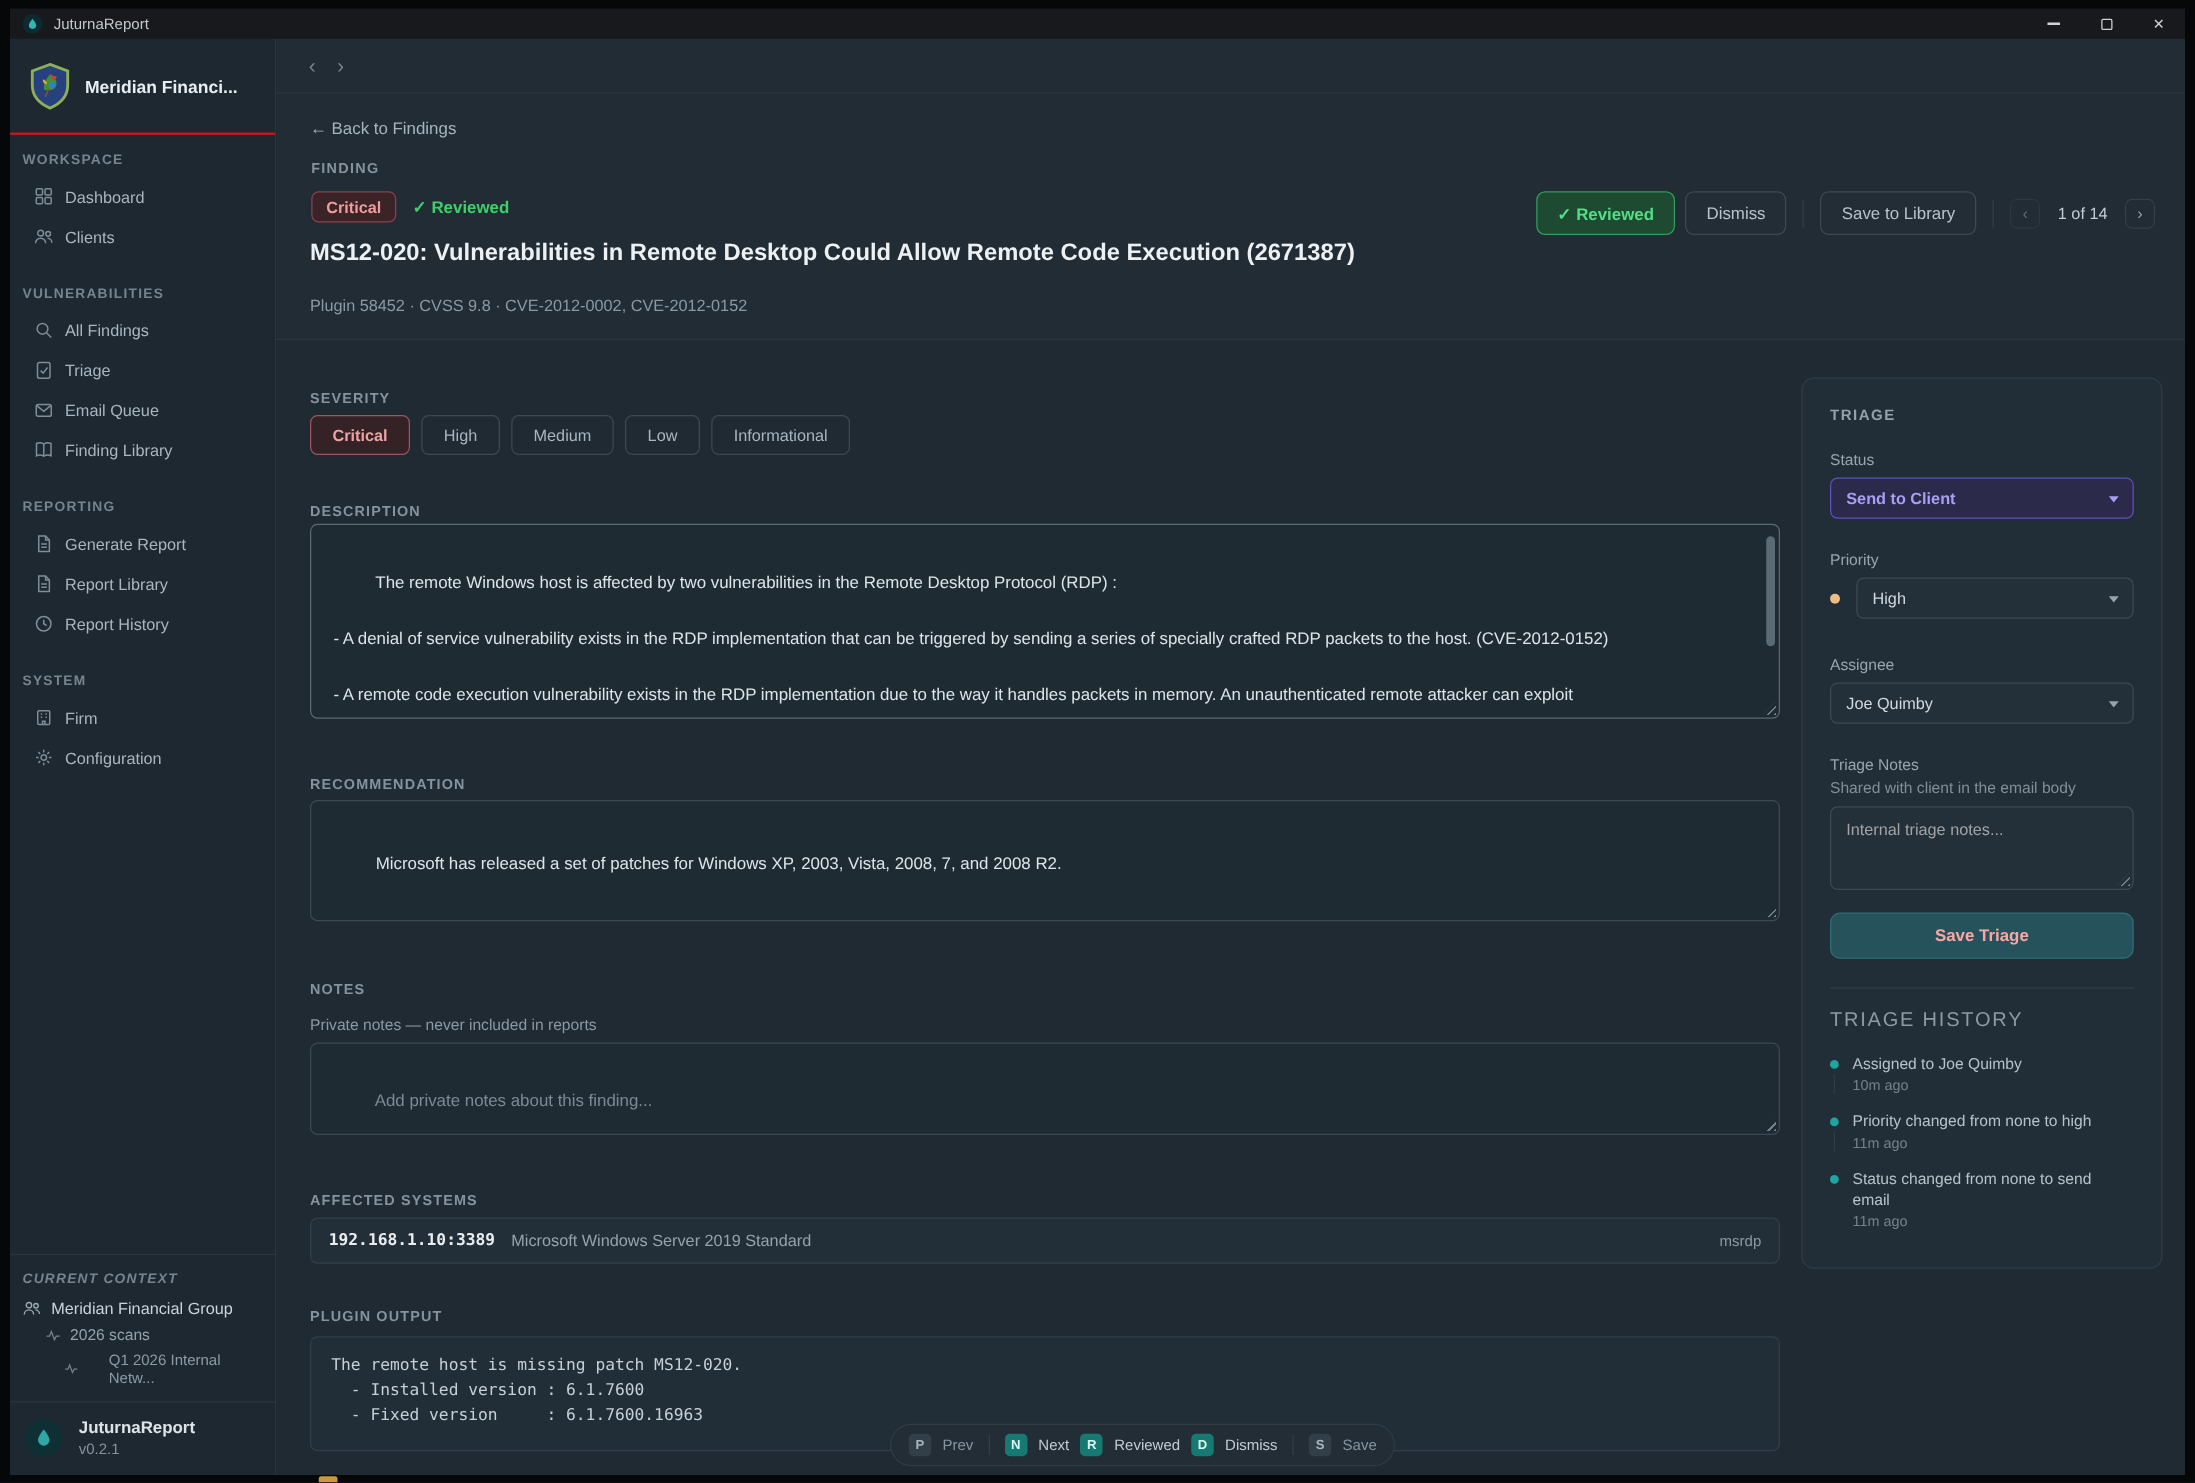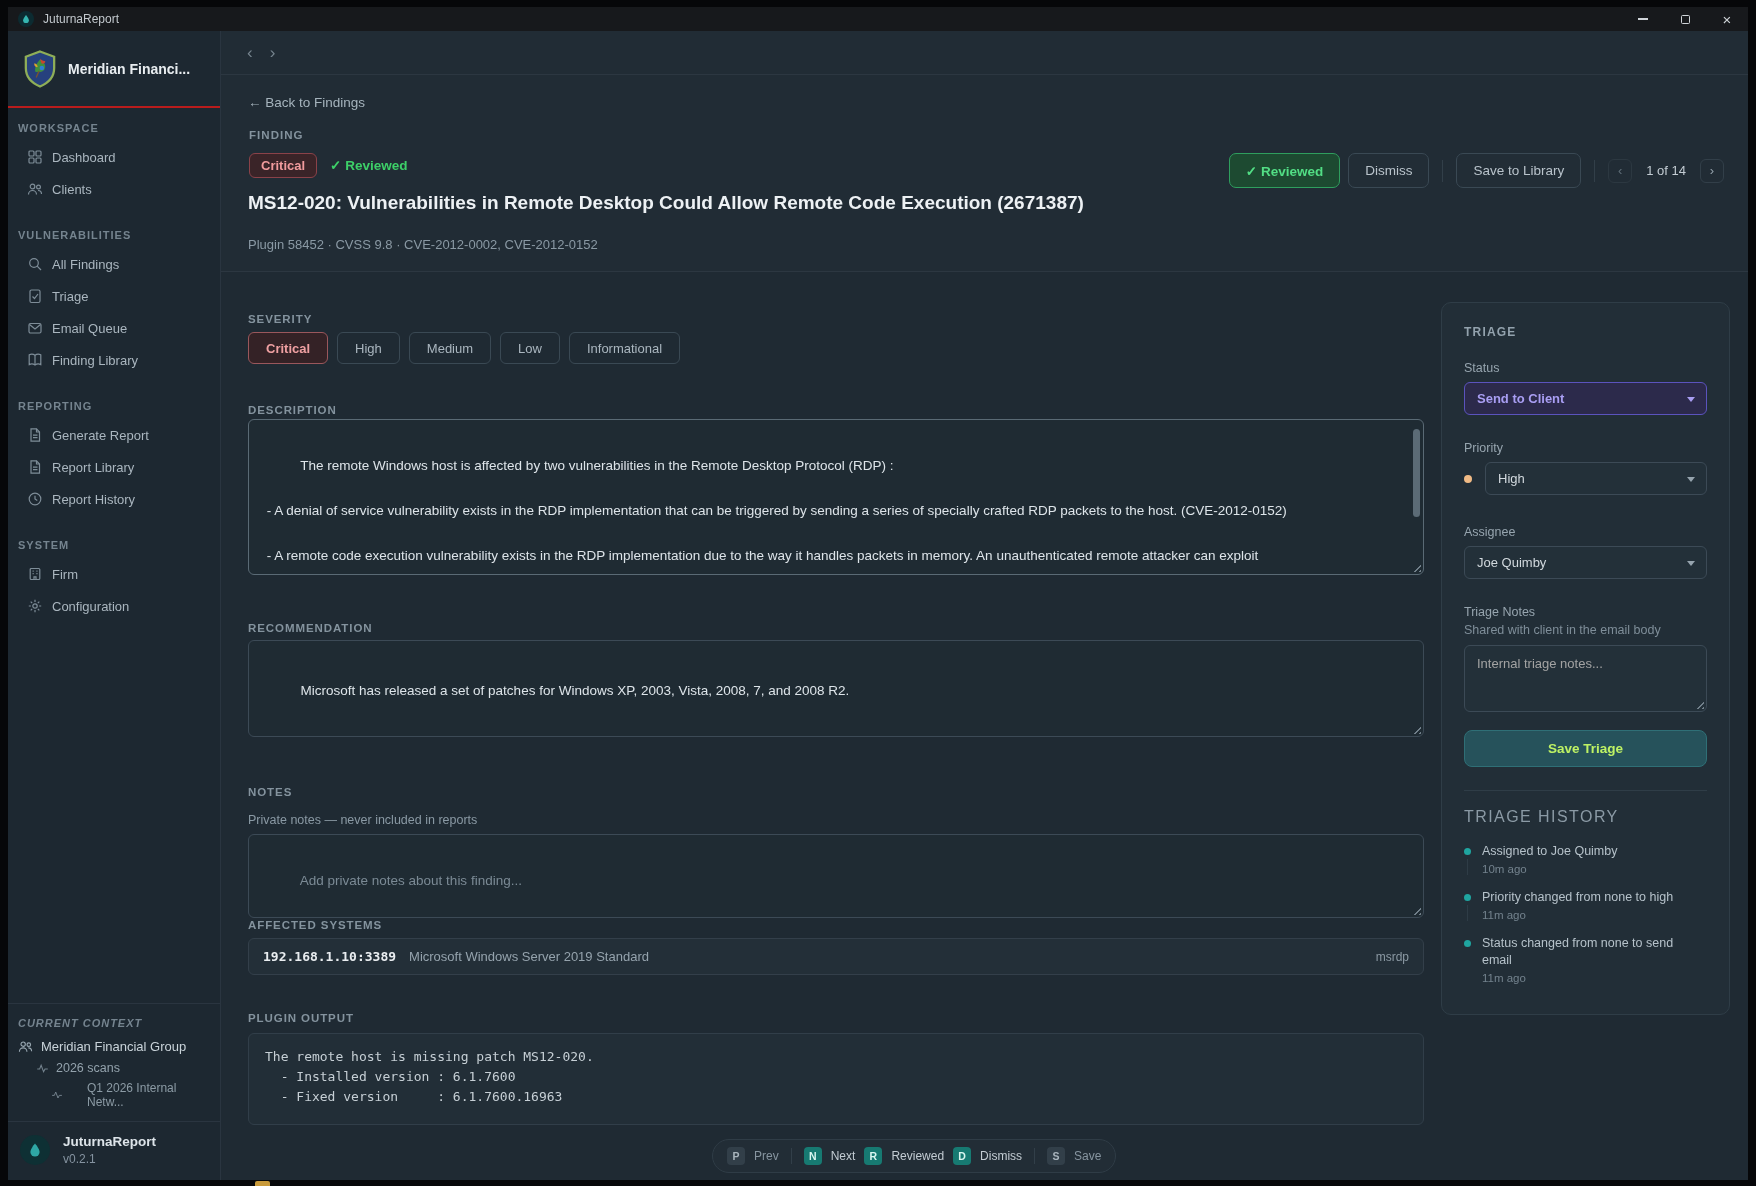--- a/index.html
+++ b/index.html
@@ -69,21 +69,21 @@
   .sev-row { display:flex; gap:9px; margin-top:6px; }
   .sev-btn { height:32px; padding:0 17px; border-radius:6px; border:1px solid #3a4954; background:transparent; color:#aab6bf; font-size:13px; display:flex; align-items:center; cursor:default; }
   .sev-btn.active { background:#342226; border-color:#9a575c; color:#efa0a2; font-weight:bold; }
 
   .tbox { width:1176px; border-radius:6px; background:#1f2b33; border:1px solid #3c4a56; position:relative; font-size:13.5px; line-height:22.5px; color:#dde4e9; padding:12px 14px; white-space:pre; overflow:hidden; }
   .tbox .ph { color:#7b8a95; }
   .desc-box { border-color:#5a6a75; height:156px; }
   .desc-thumb { position:absolute; right:3px; top:9px; width:7px; height:88px; border-radius:4px; background:#5b6b76; }
   .resize-grip { position:absolute; right:2px; bottom:2px; width:11px; height:11px; background:repeating-linear-gradient(135deg, transparent 0 2.5px, #7f8e99 2.5px 3.8px); clip-path:polygon(100% 0, 100% 100%, 0 100%); opacity:.85; }
   .rec-box { height:97px; padding-top:16px; }
-  .notes-box { height:84px; }
+  .notes-box { height:74px; }
   .hint { font-size:12.5px; color:#8a99a4; margin-top:13px; line-height:16px; }
 
   .aff-row { width:1176px; height:37px; margin-top:6px; background:#232f38; border:1px solid #333f4a; border-radius:6px; display:flex; align-items:center; padding:0 14px; gap:13px; }
   .aff-host { font-family:"DejaVu Sans Mono", monospace; font-size:13px; font-weight:bold; color:#e9edf0; }
   .aff-os { font-size:13px; color:#95a3ad; }
   .aff-service { margin-left:auto; font-size:12px; color:#8b99a3; }
 
   .plug-panel { width:1176px; height:92px; margin-top:8px; background:#222e37; border:1px solid #313e49; border-radius:6px; padding:13px 16px; font-family:"DejaVu Sans Mono", monospace; font-size:13px; line-height:20px; color:#c6cfd5; white-space:pre; overflow:hidden; }
 
   
@@ -93,21 +93,21 @@
   .tp-select { height:33px; border-radius:6px; border:1px solid #3c4a56; background:#233039; color:#d2d9de; font-size:13px; display:flex; align-items:center; padding:0 12px; position:relative; cursor:default; }
   .tp-select .chev { position:absolute; right:11px; top:50%; margin-top:-2px; width:0; height:0; border-left:4.5px solid transparent; border-right:4.5px solid transparent; border-top:5.5px solid #96a4ae; }
   .tp-select.status { background:#2c2a4b; border-color:#5b53bd; color:#a99ef3; font-weight:bold; }
   .tp-select.status .chev { border-top-color:#a99ef3; }
   .mt22{margin-top:22px;} .mt26{margin-top:26px;} .mt30{margin-top:30px;}
   .prio-row { display:flex; align-items:center; gap:13px; }
   .prio-dot { width:8px; height:8px; border-radius:50%; background:#f0ba85; flex:0 0 auto; }
   .prio-row .tp-select { flex:1; }
   .tp-hint { font-size:12.5px; color:#7f8e99; margin:4px 0 8px; }
   .tp-notes { height:67px; border-radius:6px; border:1px solid #3c4a56; background:#233039; color:#a3a3a3; font-size:13px; padding:10px 12px; position:relative; }
-  .tp-save { margin-top:18px; height:37px; width:100%; border-radius:8px; background:#26525b; border:1px solid #2f6f76; color:#bef264; font-size:13.5px; font-weight:bold; display:flex; align-items:center; justify-content:center; cursor:default; }
+  .tp-save { margin-top:18px; height:37px; width:100%; border-radius:8px; background:#26525b; border:1px solid #2f6f76; color:#fca5a5; font-size:13.5px; font-weight:bold; display:flex; align-items:center; justify-content:center; cursor:default; }
   .tp-divider { margin-top:23px; height:1px; background:#2f3d47; }
   .tp-hist-title { margin-top:17px; font-size:16px; font-weight:normal; letter-spacing:.09em; color:#8b9aa5; }
   .hist-list { margin-top:17px; }
   .hist-item { display:flex; gap:11px; padding-bottom:14px; }
   .hist-rail { width:7px; display:flex; flex-direction:column; align-items:center; flex:0 0 auto; }
   .hist-dot { width:7px; height:7px; border-radius:50%; background:#1fa5a0; margin-top:5px; flex:0 0 auto; }
   .hist-line { width:1px; flex:1; background:#2e3c46; margin-top:4px; }
   .hist-text { font-size:12.5px; line-height:17px; color:#b6c2ca; }
   .hist-time { font-size:11.5px; color:#73828d; margin-top:3px; }
 
@@ -389,21 +389,21 @@
           <div class="resize-grip"></div>
         </div>
 
         <div class="sec-label" style="margin-top:48px;">NOTES</div>
         <div class="hint">Private notes — never included in reports</div>
         <div class="tbox notes-box" style="margin-top:6px;">
           <span class="ph">Add private notes about this finding...</span>
           <div class="resize-grip"></div>
         </div>
 
-        <div class="sec-label" style="">AFFECTED SYSTEMS</div>
+        <div class="sec-label" style="margin-top:46px;">AFFECTED SYSTEMS</div>
         <div class="aff-row">
           <span class="aff-host">192.168.1.10:3389</span>
           <span class="aff-os">Microsoft Windows Server 2019 Standard</span>
           <span class="aff-service">msrdp</span>
         </div>
 
         <div class="sec-label" style="margin-top:36px;">PLUGIN OUTPUT</div>
         <div class="plug-panel">The remote host is missing patch MS12-020.
   - Installed version : 6.1.7600
   - Fixed version     : 6.1.7600.16963</div>

